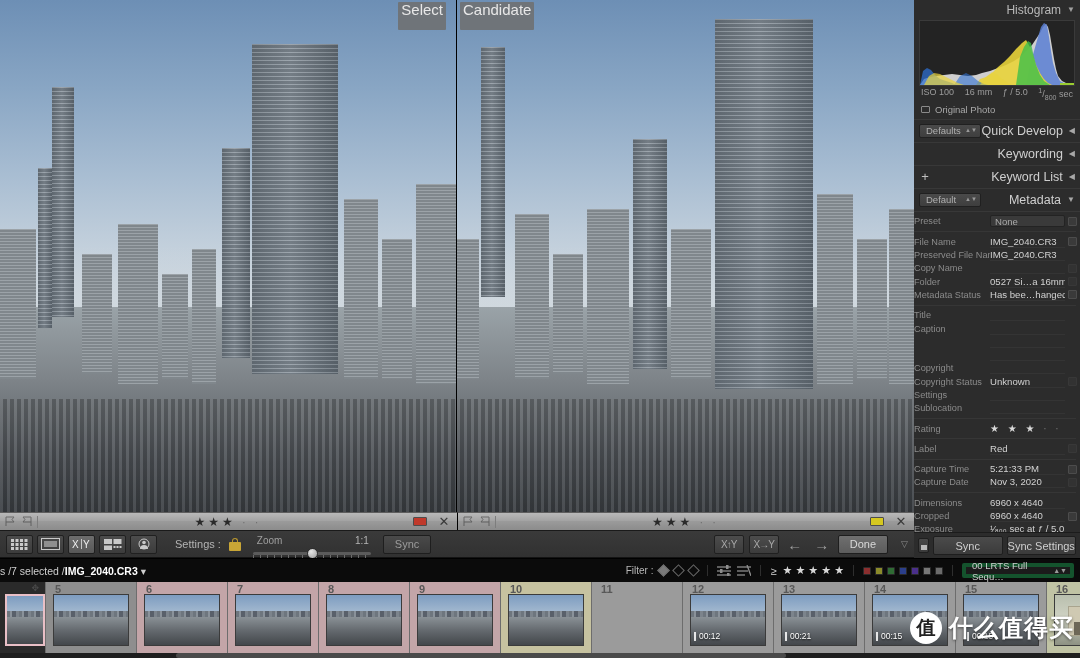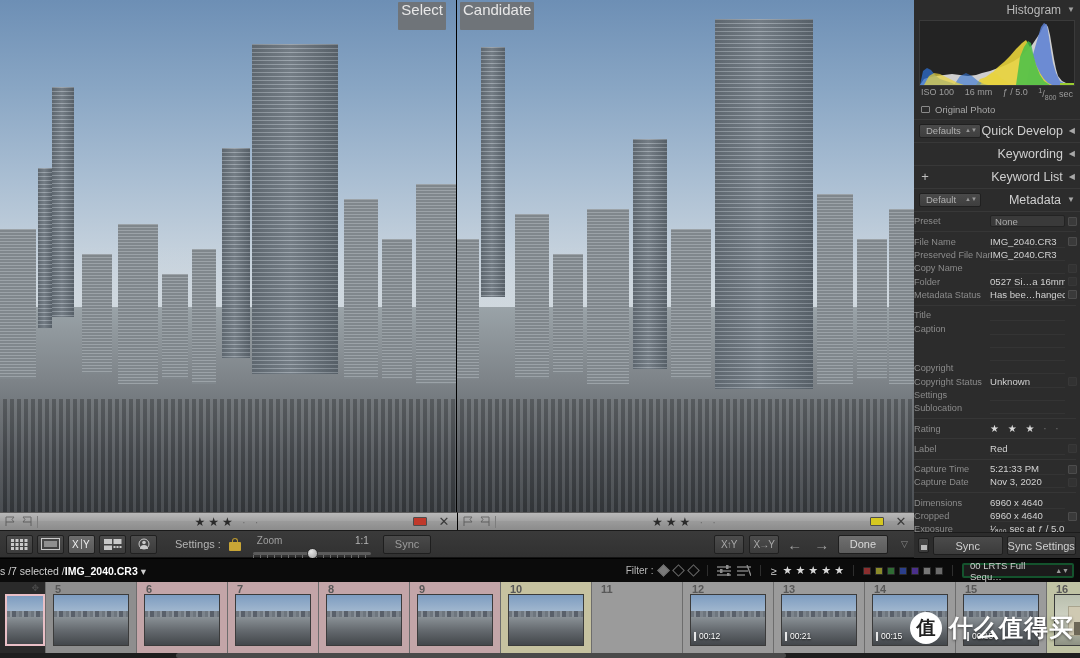--- a/index.html
+++ b/index.html
@@ -126,21 +126,21 @@
   
   .filter-bar{position:absolute;left:0;top:558px;width:1080px;height:24px;background:#0b0b0b;
     display:flex;align-items:center;border-top:1px solid #000;}
   .fb-left{color:#cfcfcf;font-size:10.5px;padding-left:0;white-space:nowrap;}
   .fb-left b{color:#fff;font-weight:bold;}
   .fb-right{margin-left:auto;display:flex;align-items:center;gap:6px;padding-right:6px;}
   .fb-lbl{color:#b8b8b8;font-size:10px;}
   .fdiv{width:1px;height:11px;background:#2e2e2e;margin:0 3px;}
   .fstar{color:#d8d8d8;font-size:11px;}
   .cswatch{width:8px;height:8px;border-radius:1px;border:1px solid #2a2a2a;}
-  .fsel{height:15px;width:112px;border:2px solid #14532d;border-radius:2px;background:#1b1b1b;
+  .fsel{height:15px;width:112px;border:4px solid #14532d;border-radius:2px;background:#1b1b1b;
     display:flex;align-items:center;padding:0 3px 0 6px;color:#cfcfcf;font-size:9.5px;}
   .fsel .sp{margin-left:auto;color:#9a9a9a;font-size:7px;line-height:6px;display:flex;flex-direction:column;}
   .dmd{width:9px;height:9px;border:1.2px solid #6a6a6a;transform:rotate(45deg);}
   .dmd.fill{background:#7a7a7a;}
 
   
   .filmstrip{position:absolute;left:0;top:582px;width:1080px;height:76px;background:#2a2a2a;
     display:flex;align-items:stretch;overflow:hidden;}
   .cell{position:relative;flex:none;border-right:1px solid #6d6d6d;
     display:flex;flex-direction:column;align-items:center;padding-top:12px;}

